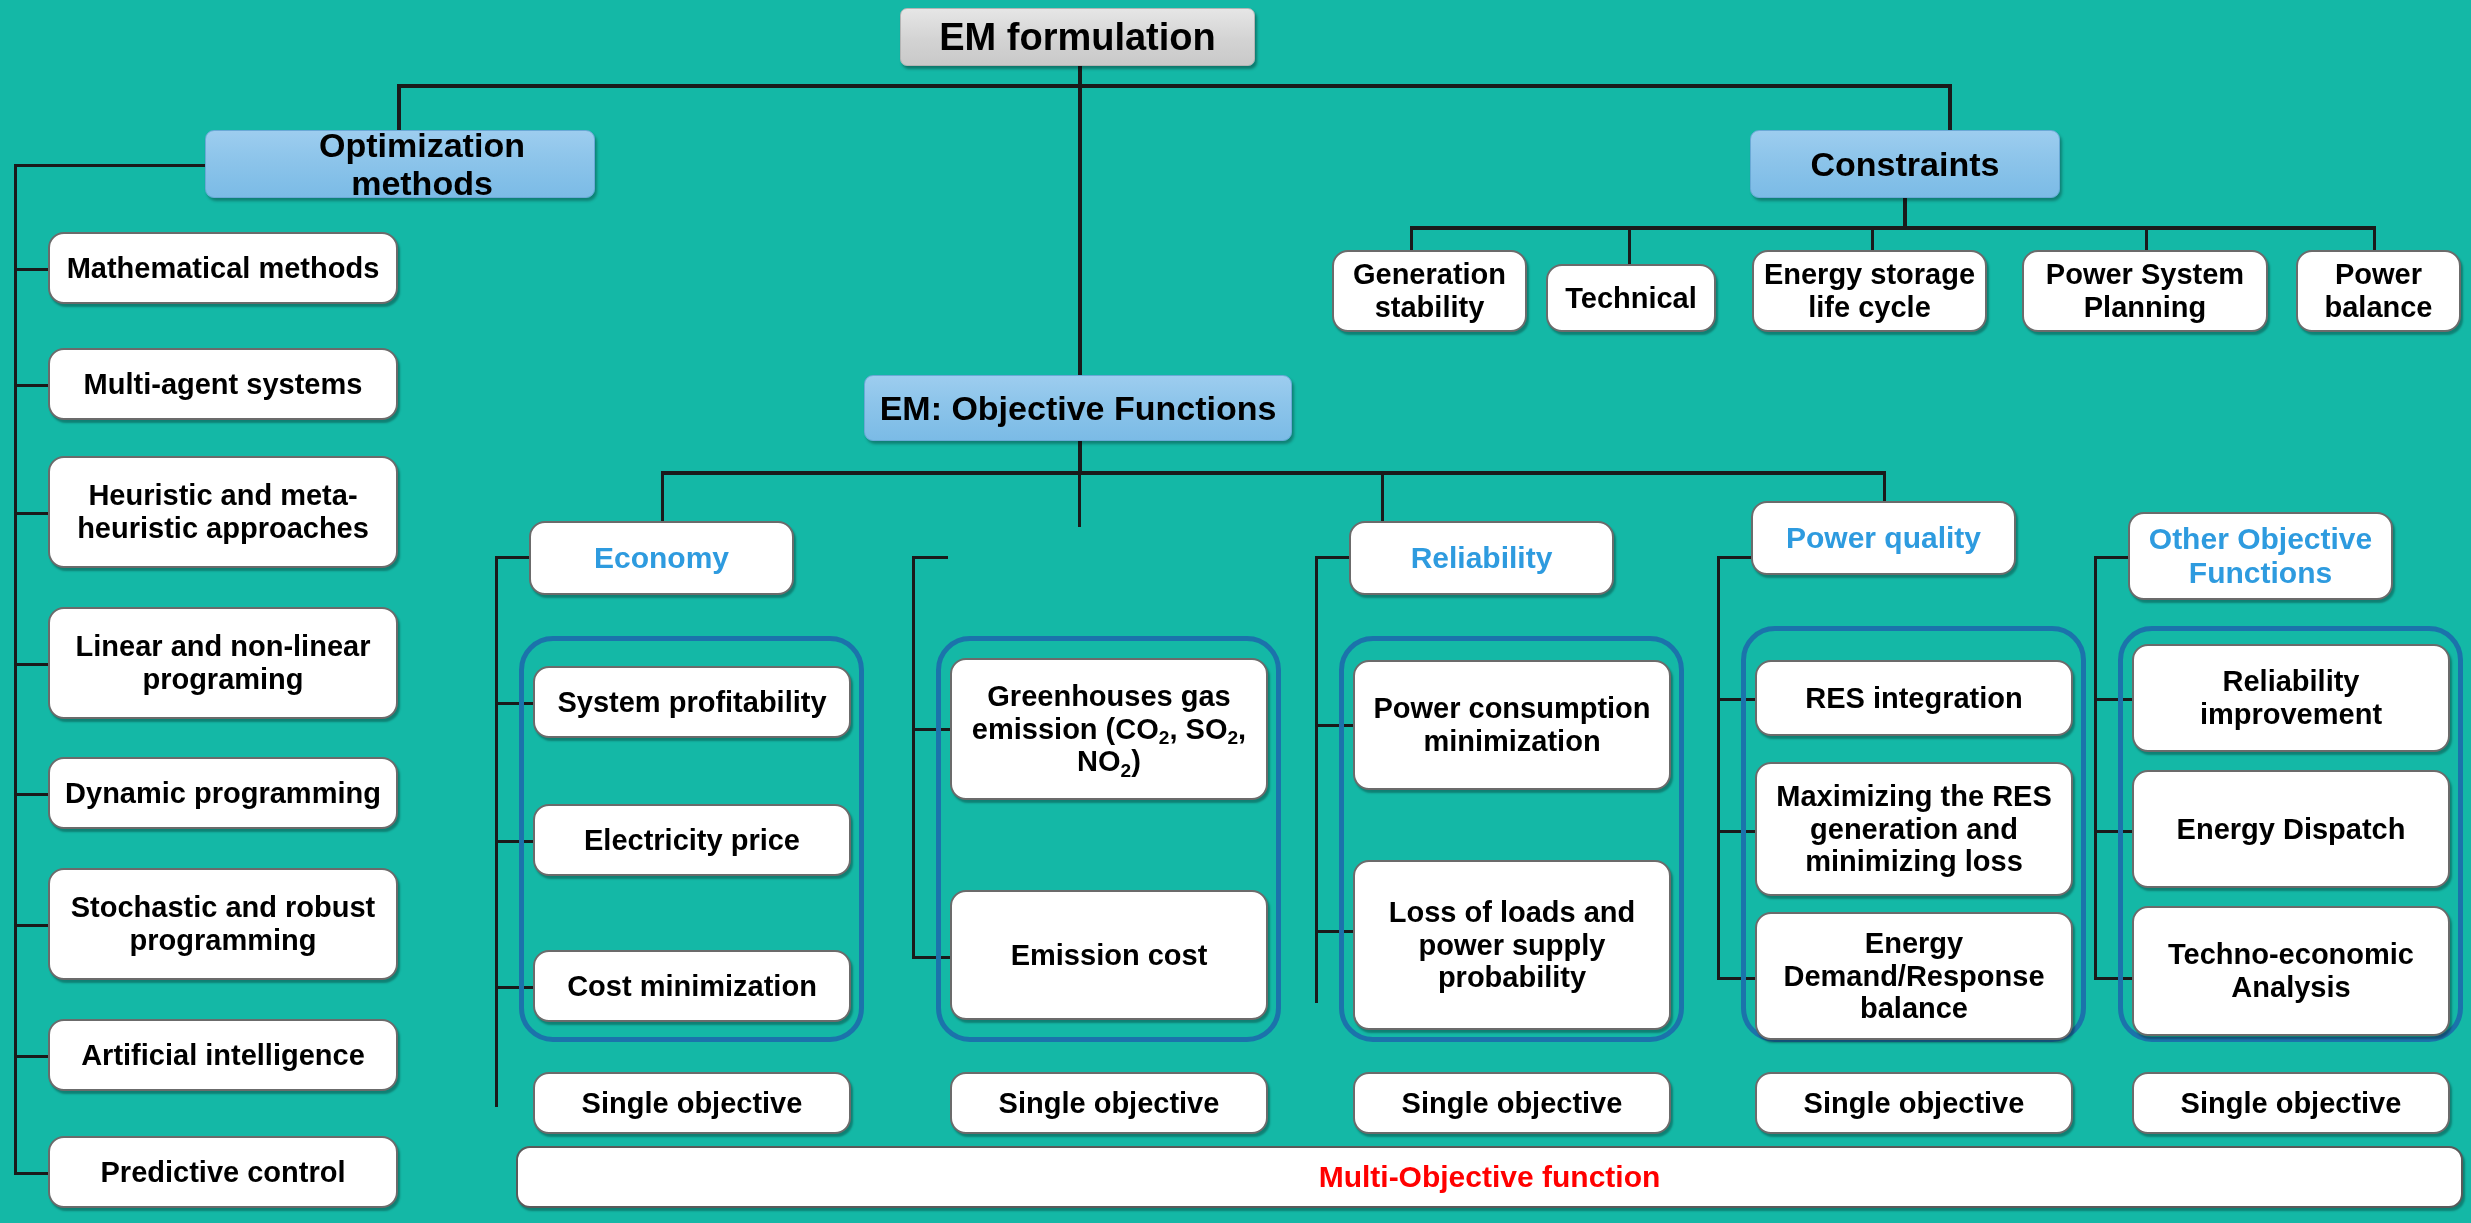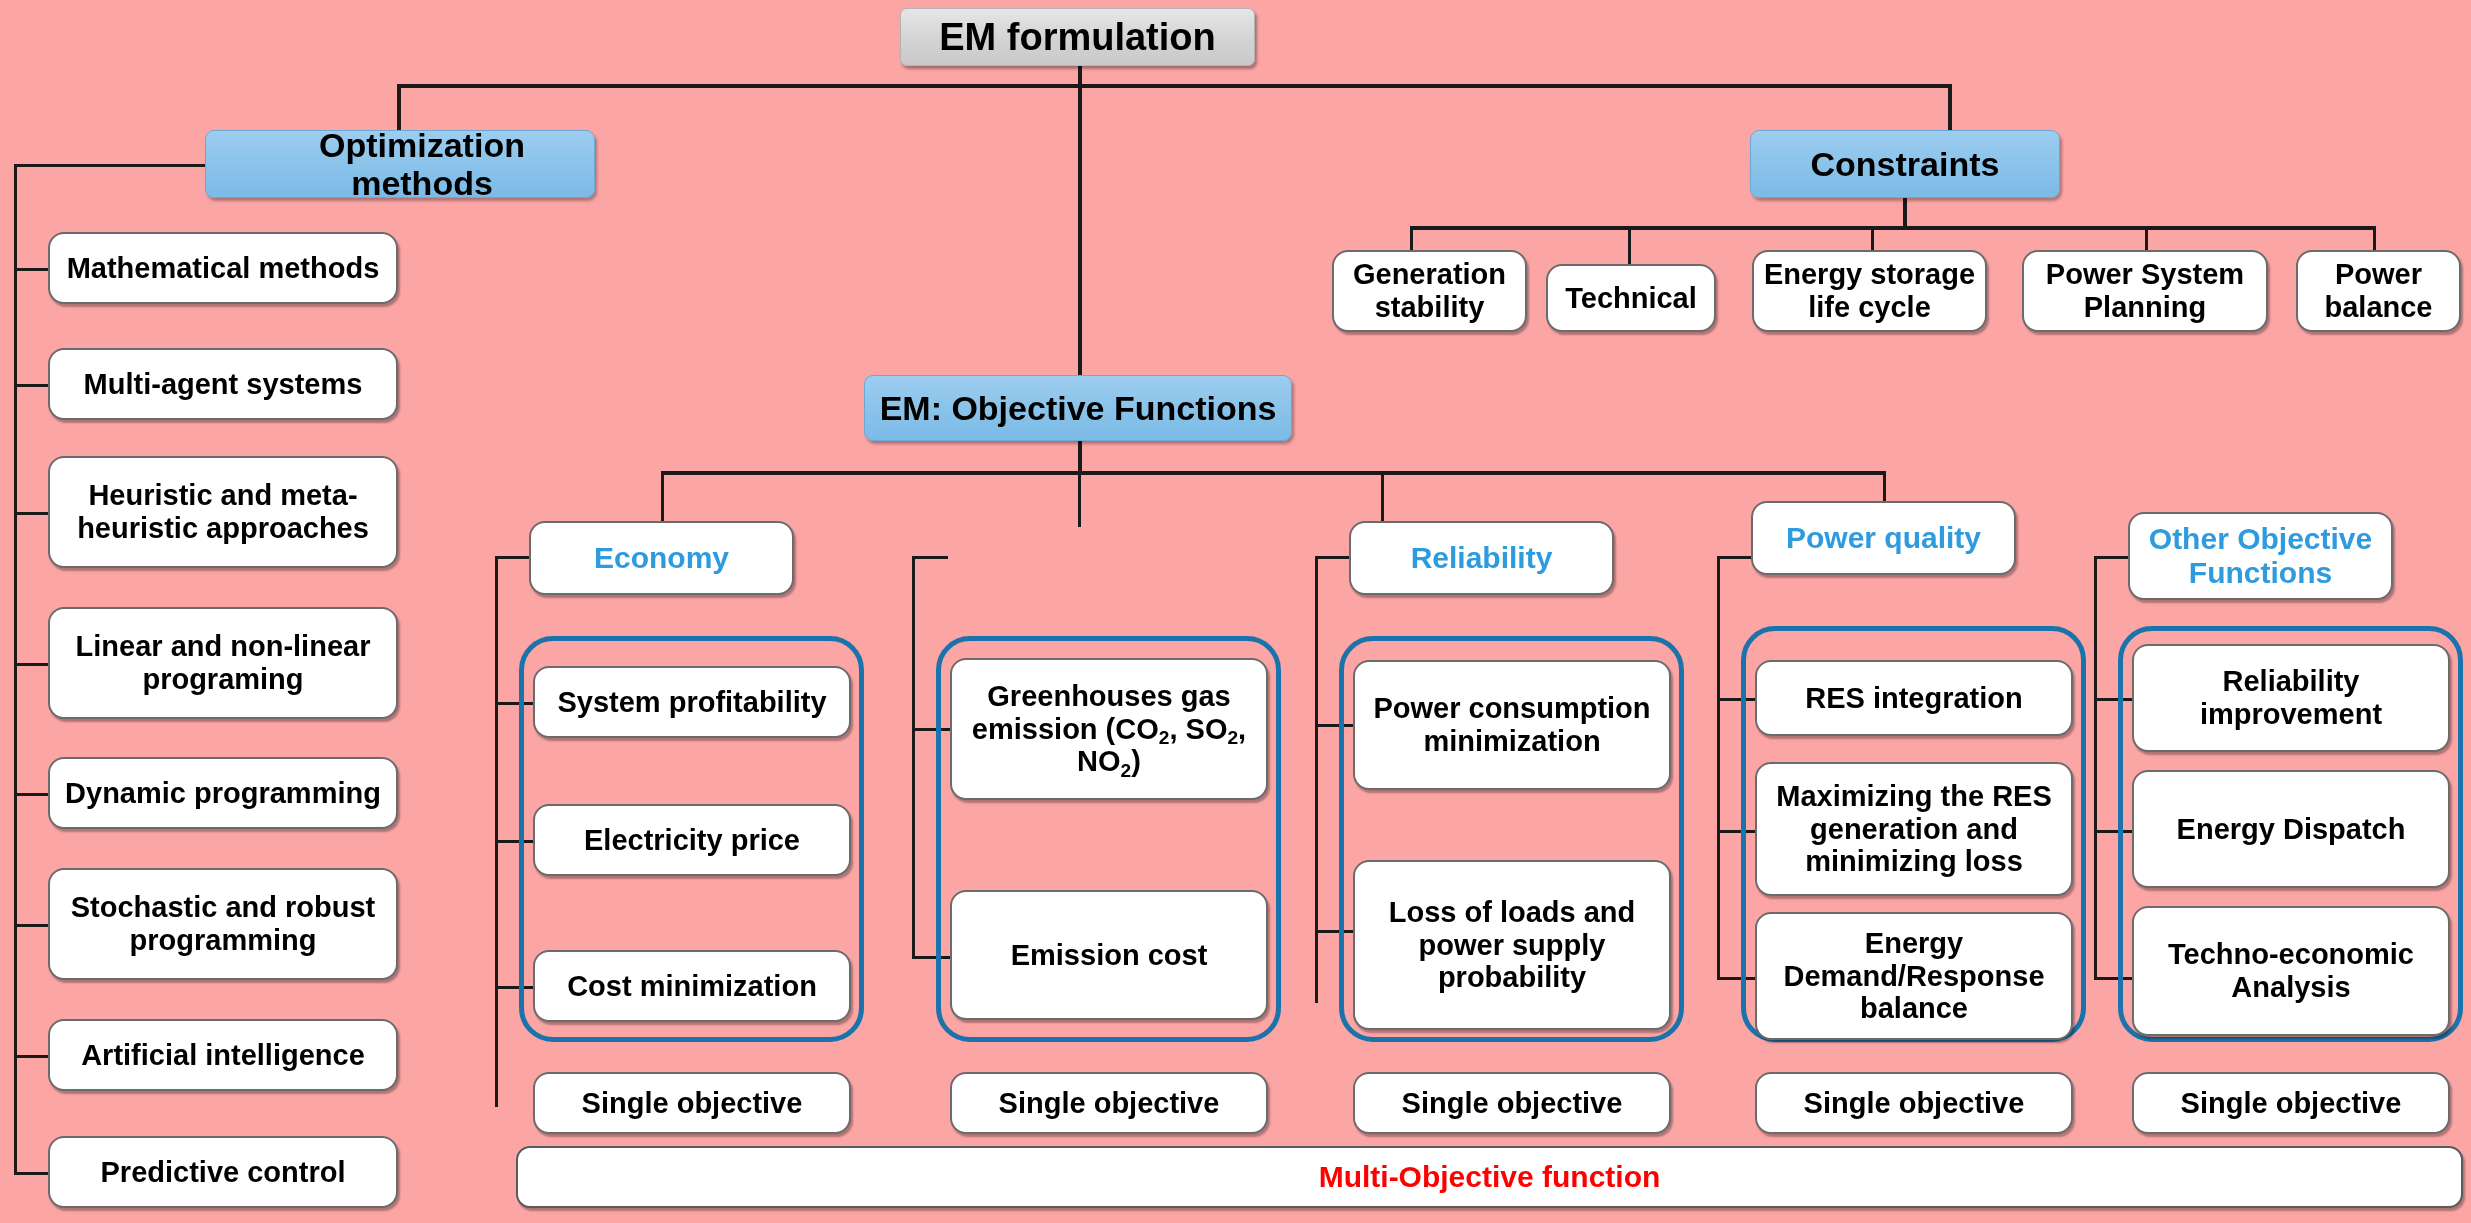--- a/index.html
+++ b/index.html
@@ -5,21 +5,21 @@
   * { box-sizing: border-box; }
   html, body {
     margin: 0; padding: 0;
     background: #ffffff;
     font-family: "Liberation Sans", sans-serif;
   }
   #canvas {
     position: relative;
     width: 2471px;
     height: 1223px;
-    background: #fca5a5;
+    background: #14b8a6;
     overflow: hidden;
   }
 
   
   .node {
     position: absolute;
     display: flex;
     align-items: center;
     justify-content: center;
     text-align: center;

